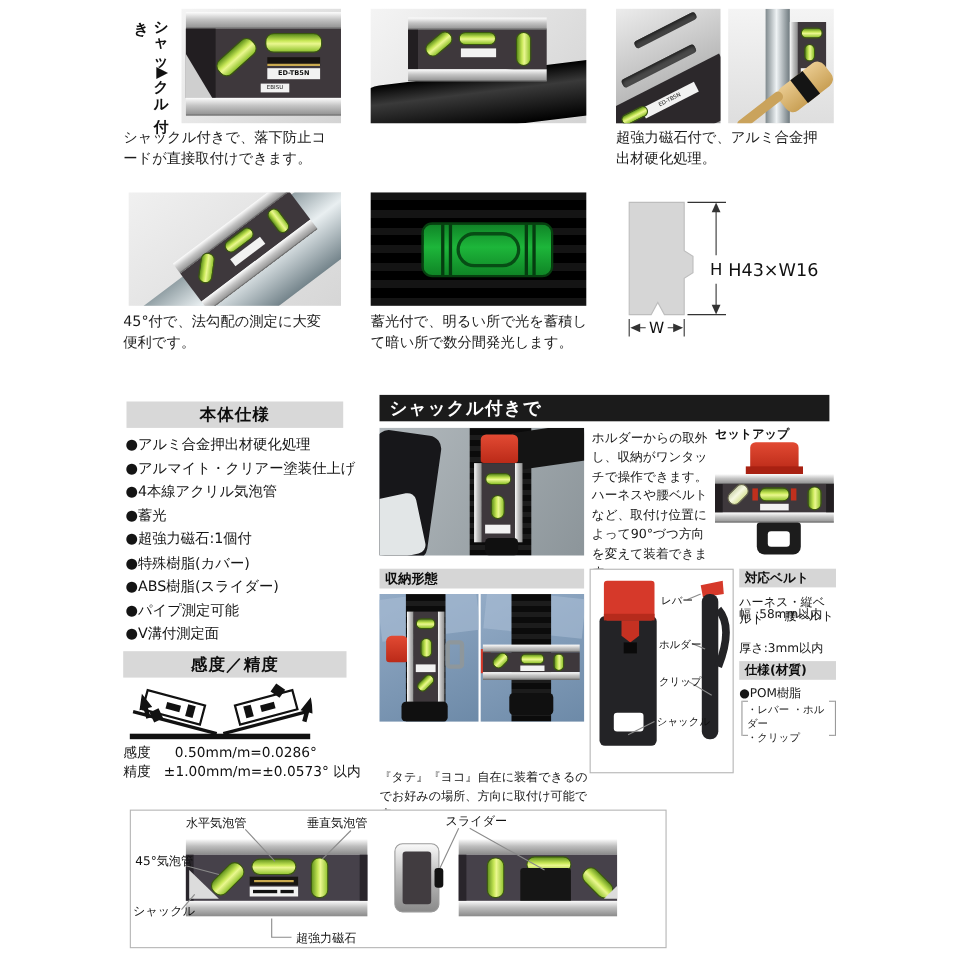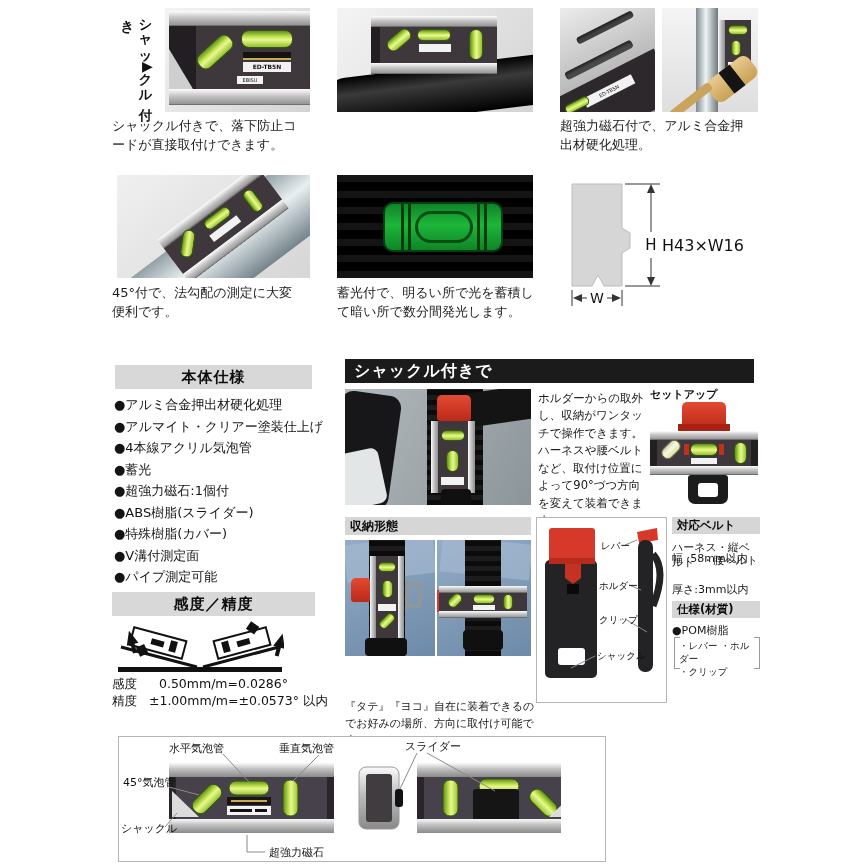--- a/index.html
+++ b/index.html
@@ -158,24 +158,24 @@
   <div class="caption" style="left:112px;top:284px;width:186px">45°付で、法勾配の測定に大変便利です。</div>
   <div class="caption" style="left:337px;top:284px;width:198px">蓄光付で、明るい所で光を蓄積して暗い所で数分間発光します。</div>
 
   <div class="sec-h" style="left:115px;top:365px;width:197px;height:24px">本体仕様</div>
   <div class="speclist" style="left:114px;top:394px;width:230px">
     <div>●アルミ合金押出材硬化処理</div>
     <div>●アルマイト・クリアー塗装仕上げ</div>
     <div>●4本線アクリル気泡管</div>
     <div>●蓄光</div>
     <div>●超強力磁石:1個付</div>
+    <div>●特殊樹脂(カバー)</div>
     <div>●ABS樹脂(スライダー)</div>
-    <div>●特殊樹脂(カバー)</div>
+    <div>●パイプ測定可能</div>
     <div>●V溝付測定面</div>
-    <div>●パイプ測定可能</div>
   </div>
 
   <div class="sec-h" style="left:112px;top:592px;width:203px;height:24px">感度／精度</div>
   <svg class="abs" style="left:116px;top:620px" width="168" height="56" viewBox="0 0 168 56">
     <rect x="2" y="47" width="164" height="5" fill="#111"></rect>
     <line x1="5" y1="27" x2="81" y2="47" stroke="#111" stroke-width="3"></line>
     <line x1="87" y1="47" x2="163" y2="27" stroke="#111" stroke-width="3"></line>
     <g transform="translate(42,23) rotate(15)">
       <rect x="-27" y="-9" width="54" height="18" fill="#fff" stroke="#111" stroke-width="2"></rect>
       <rect x="-22" y="-5" width="9" height="10" fill="#111" transform="rotate(-40)"></rect>

